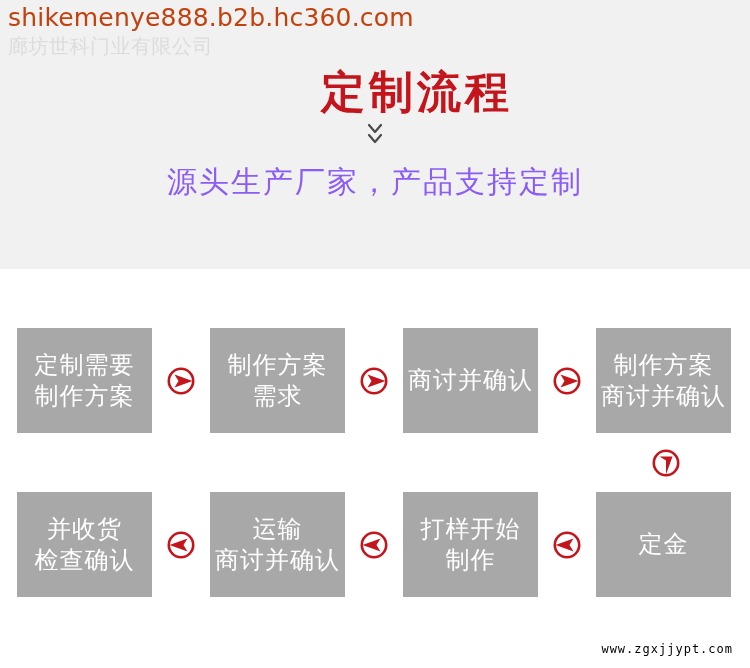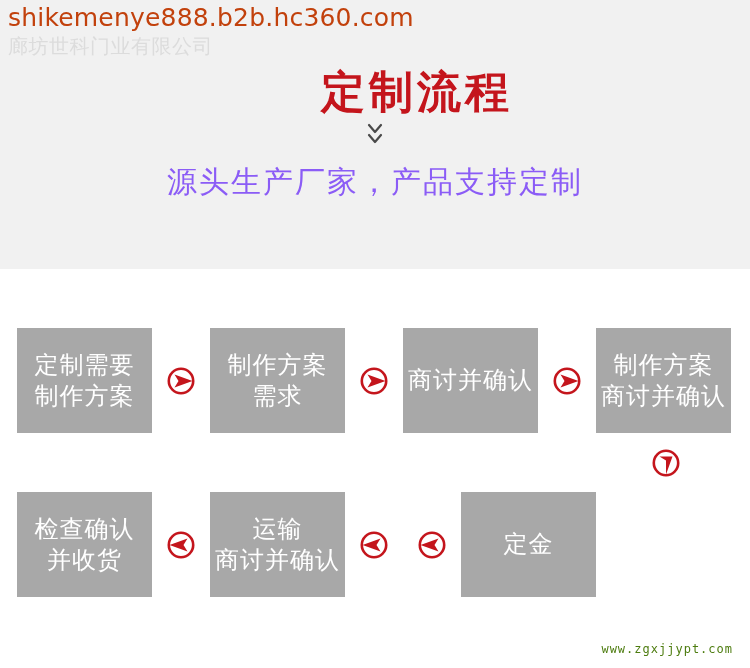--- a/index.html
+++ b/index.html
@@ -148,21 +148,21 @@
   }
   .connector-down svg { display: block; }
 
   .watermark-bottom {
     position: absolute;
     right: 17px;
     bottom: 12px;
     font-family: "DejaVu Sans Mono", "Liberation Mono", monospace;
     font-size: 12px;
     letter-spacing: 1px;
-    color: #4d7c0f;
+    color: #000000;
     white-space: nowrap;
     user-select: none;
   }
 </style>
 </head>
 <body>
 
 <div class="header-band">
 
   <div class="watermark-top">
@@ -234,22 +234,22 @@
     <svg width="30" height="30" viewBox="0 0 30 30" aria-hidden="true">
       <circle cx="15" cy="15" r="12.2" fill="none" stroke="#c4151c" stroke-width="2.6"></circle>
       <path d="M8.5 8.5 L21.5 8.5 L15 26.5 L15 12.5 Z" fill="#c4151c"></path>
     </svg>
   </div>
 
   <div class="flow-row row-2">
     <div class="spacer-left"></div>
 
     <div class="step-box">
+      <span class="line">并收货</span>
       <span class="line">检查确认</span>
-      <span class="line">并收货</span>
     </div>
 
     <div class="connector">
       <svg width="30" height="30" viewBox="0 0 30 30" aria-hidden="true">
         <circle cx="15" cy="15" r="12.2" fill="none" stroke="#c4151c" stroke-width="2.6"></circle>
         <path d="M21.5 8.5 L3.5 15 L21.5 21.5 L17.5 15 Z" fill="#c4151c"></path>
       </svg>
     </div>
 
     <div class="step-box">
@@ -257,20 +257,24 @@
       <span class="line">商讨并确认</span>
     </div>
 
     <div class="connector">
       <svg width="30" height="30" viewBox="0 0 30 30" aria-hidden="true">
         <circle cx="15" cy="15" r="12.2" fill="none" stroke="#c4151c" stroke-width="2.6"></circle>
         <path d="M21.5 8.5 L3.5 15 L21.5 21.5 L17.5 15 Z" fill="#c4151c"></path>
       </svg>
     </div>
 
+    <div class="step-box">
+      <span class="line">打样开始</span>
+      <span class="line">制作</span>
+    </div>
 
     <div class="connector">
       <svg width="30" height="30" viewBox="0 0 30 30" aria-hidden="true">
         <circle cx="15" cy="15" r="12.2" fill="none" stroke="#c4151c" stroke-width="2.6"></circle>
         <path d="M21.5 8.5 L3.5 15 L21.5 21.5 L17.5 15 Z" fill="#c4151c"></path>
       </svg>
     </div>
 
     <div class="step-box">
       <span class="line">定金</span>

